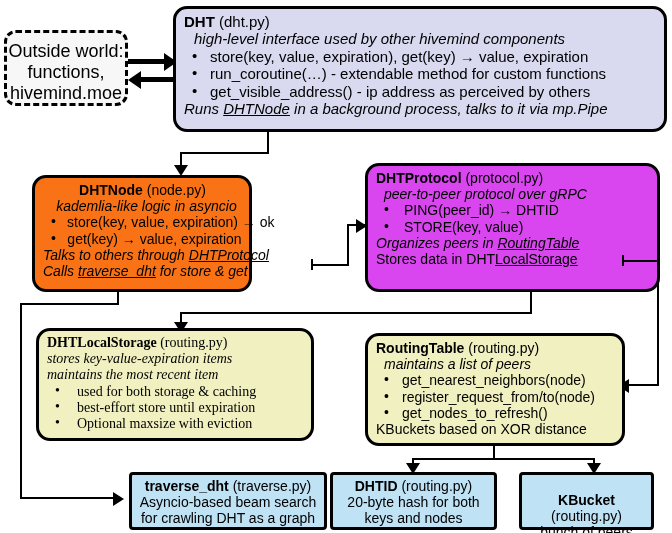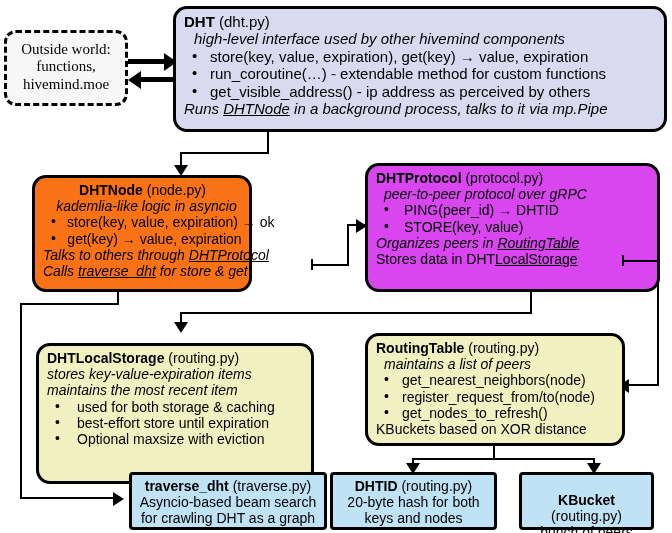--- a/index.html
+++ b/index.html
@@ -49,21 +49,21 @@
            border-top:9px solid transparent;border-bottom:9px solid transparent;
            border-right:13px solid #000;}
   .tick{position:absolute;width:2px;height:11px;background:#000;}
 </style>
 </head>
 <body>
 
 <div id="canvas">
 
   <div class="box dashed" style="left:4px;top:30px;width:124px;height:76px;">
-    <div class="ctr" style="padding-top:8px;font-size:15px;font-family:Liberation Serif, serif;">
+    <div class="ctr" style="padding-top:8px;font-size:18px;">
       <div class="line">Outside world:</div>
       <div class="line">functions,</div>
       <div class="line">hivemind.moe</div>
     </div>
   </div>
 
   <div class="seg thick" style="left:128px;top:59px;width:38px;"></div>
   <div class="ah-right-thick" style="left:164px;top:53px;"></div>
   <div class="seg thick" style="left:141px;top:77px;width:35px;"></div>
   <div class="ah-left-thick" style="left:128px;top:71px;"></div>
@@ -131,21 +131,21 @@
   <div class="seg h" style="left:180px;top:312px;width:352px;"></div>
   <div class="seg v" style="left:180px;top:312px;height:14px;"></div>
   <div class="ah-down" style="left:174px;top:322px;"></div>
 
   <div class="seg v" style="left:117px;top:292px;height:12px;"></div>
   <div class="seg h" style="left:20px;top:303px;width:99px;"></div>
   <div class="seg v" style="left:20px;top:303px;height:195px;"></div>
   <div class="seg h" style="left:20px;top:497px;width:100px;"></div>
   <div class="ah-right" style="left:113px;top:492px;"></div>
 
-  <div class="box rounded c-yellow" style="left:36px;top:343px;width:278px;height:141px;">
+  <div class="box rounded c-yellow" style="left:36px;top:328px;width:278px;height:113px;font-family:Liberation Serif, serif;">
     <div class="pad" style="font-size:14px;">
       <div class="line">
         <span class="ttl">DHTLocalStorage</span>
         <span>(routing.py)</span>
       </div>
       <div class="line it">stores key-value-expiration items</div>
       <div class="line it">maintains the most recent item</div>
       <div class="line bul" style="padding-left:30px;">used for both storage &amp; caching</div>
       <div class="line bul" style="padding-left:30px;">best-effort store until expiration</div>
       <div class="line bul" style="padding-left:30px;">Optional maxsize with eviction</div>

